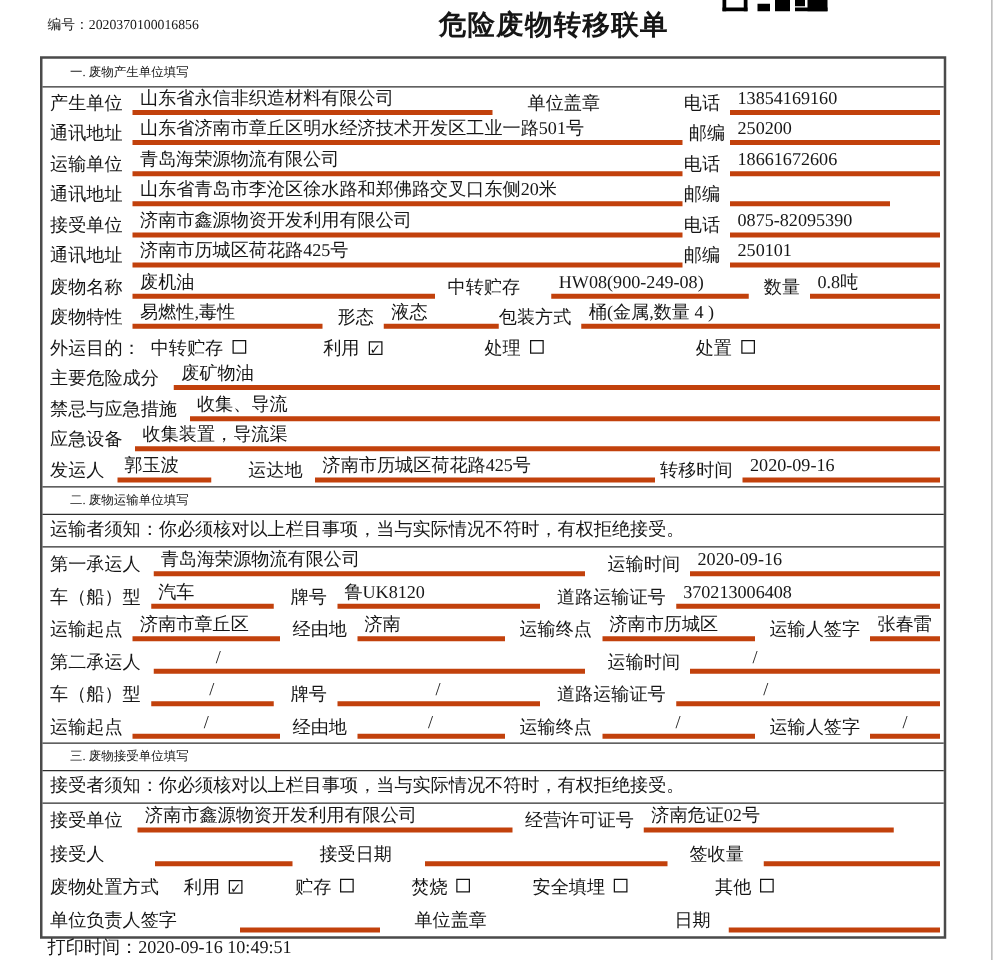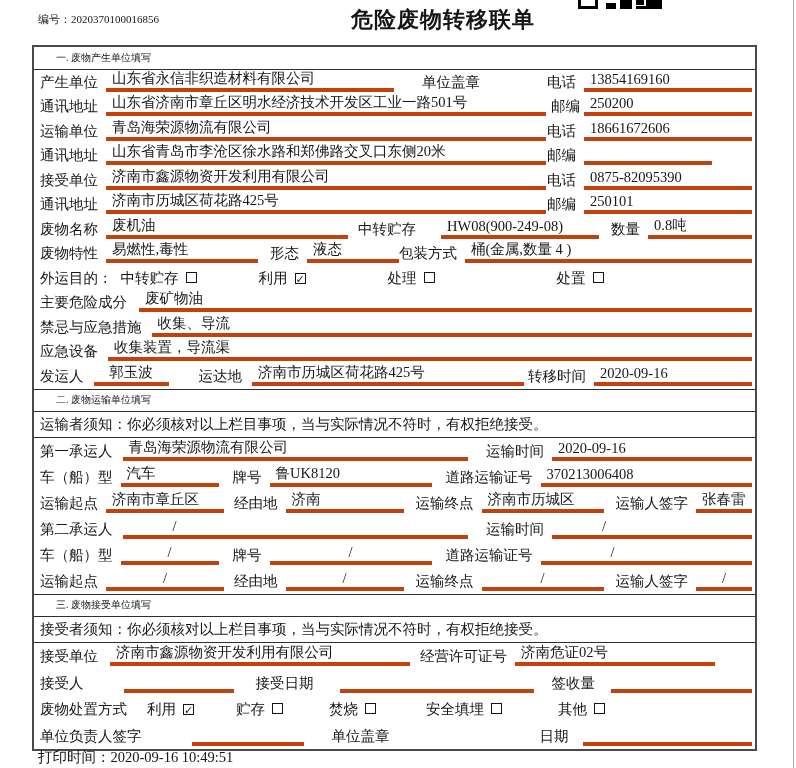--- a/index.html
+++ b/index.html
@@ -178,21 +178,21 @@
     <span class="v fill" style="margin-left:10px">收集、导流</span>
   </div>
 
   <div class="row">
     <span class="lbl">应急设备</span>
     <span class="v fill" style="margin-left:10px">收集装置，导流渠</span>
   </div>
 
   <div class="row">
     <span class="lbl">发运人</span>
-    <span class="v" style="flex:0 0 75px;margin-left:10px;text-align:center">郭玉波</span>
+    <span class="v" style="flex:0 0 75px;margin-left:10px;text-align:left">郭玉波</span>
     <span class="lbl" style="margin-left:30px">运达地</span>
     <span class="v" style="flex:0 0 272px;margin-left:10px">济南市历城区荷花路425号</span>
     <span class="lbl mla">转移时间</span>
     <span class="v" style="flex:0 0 158px;margin-left:8px">2020-09-16</span>
   </div>
 
   <div class="sech bt">二. 废物运输单位填写</div>
   <div class="notice">运输者须知：你必须核对以上栏目事项，当与实际情况不符时，有权拒绝接受。</div>
 
   <div class="row r26">
@@ -267,21 +267,21 @@
     <span class="lbl" style="margin-left:18px">签收量</span>
     <span class="v fill" style="margin-left:16px"></span>
   </div>
 
   <div class="row r265">
     <span class="lbl">废物处置方式</span>
     <span class="opt" style="margin-left:20px"><span>利用</span><span class="cb">✓</span></span>
     <span class="opt" style="margin-left:42px"><span>贮存</span><span class="cb"></span></span>
     <span class="opt" style="margin-left:46px"><span>焚烧</span><span class="cb"></span></span>
     <span class="opt" style="margin-left:50px"><span>安全填埋</span><span class="cb"></span></span>
-    <span class="opt" style="margin-left:56px"><span>其他</span><span class="cb"></span></span>
+    <span class="opt" style="margin-left:70px"><span>其他</span><span class="cb"></span></span>
   </div>
 
   <div class="row r265">
     <span class="lbl">单位负责人签字</span>
     <span class="v" style="flex:0 0 112px;margin-left:50px"></span>
     <span class="lbl" style="margin-left:28px">单位盖章</span>
     <span class="lbl" style="margin-left:150px">日期</span>
     <span class="v fill" style="margin-left:14px"></span>
   </div>
 

